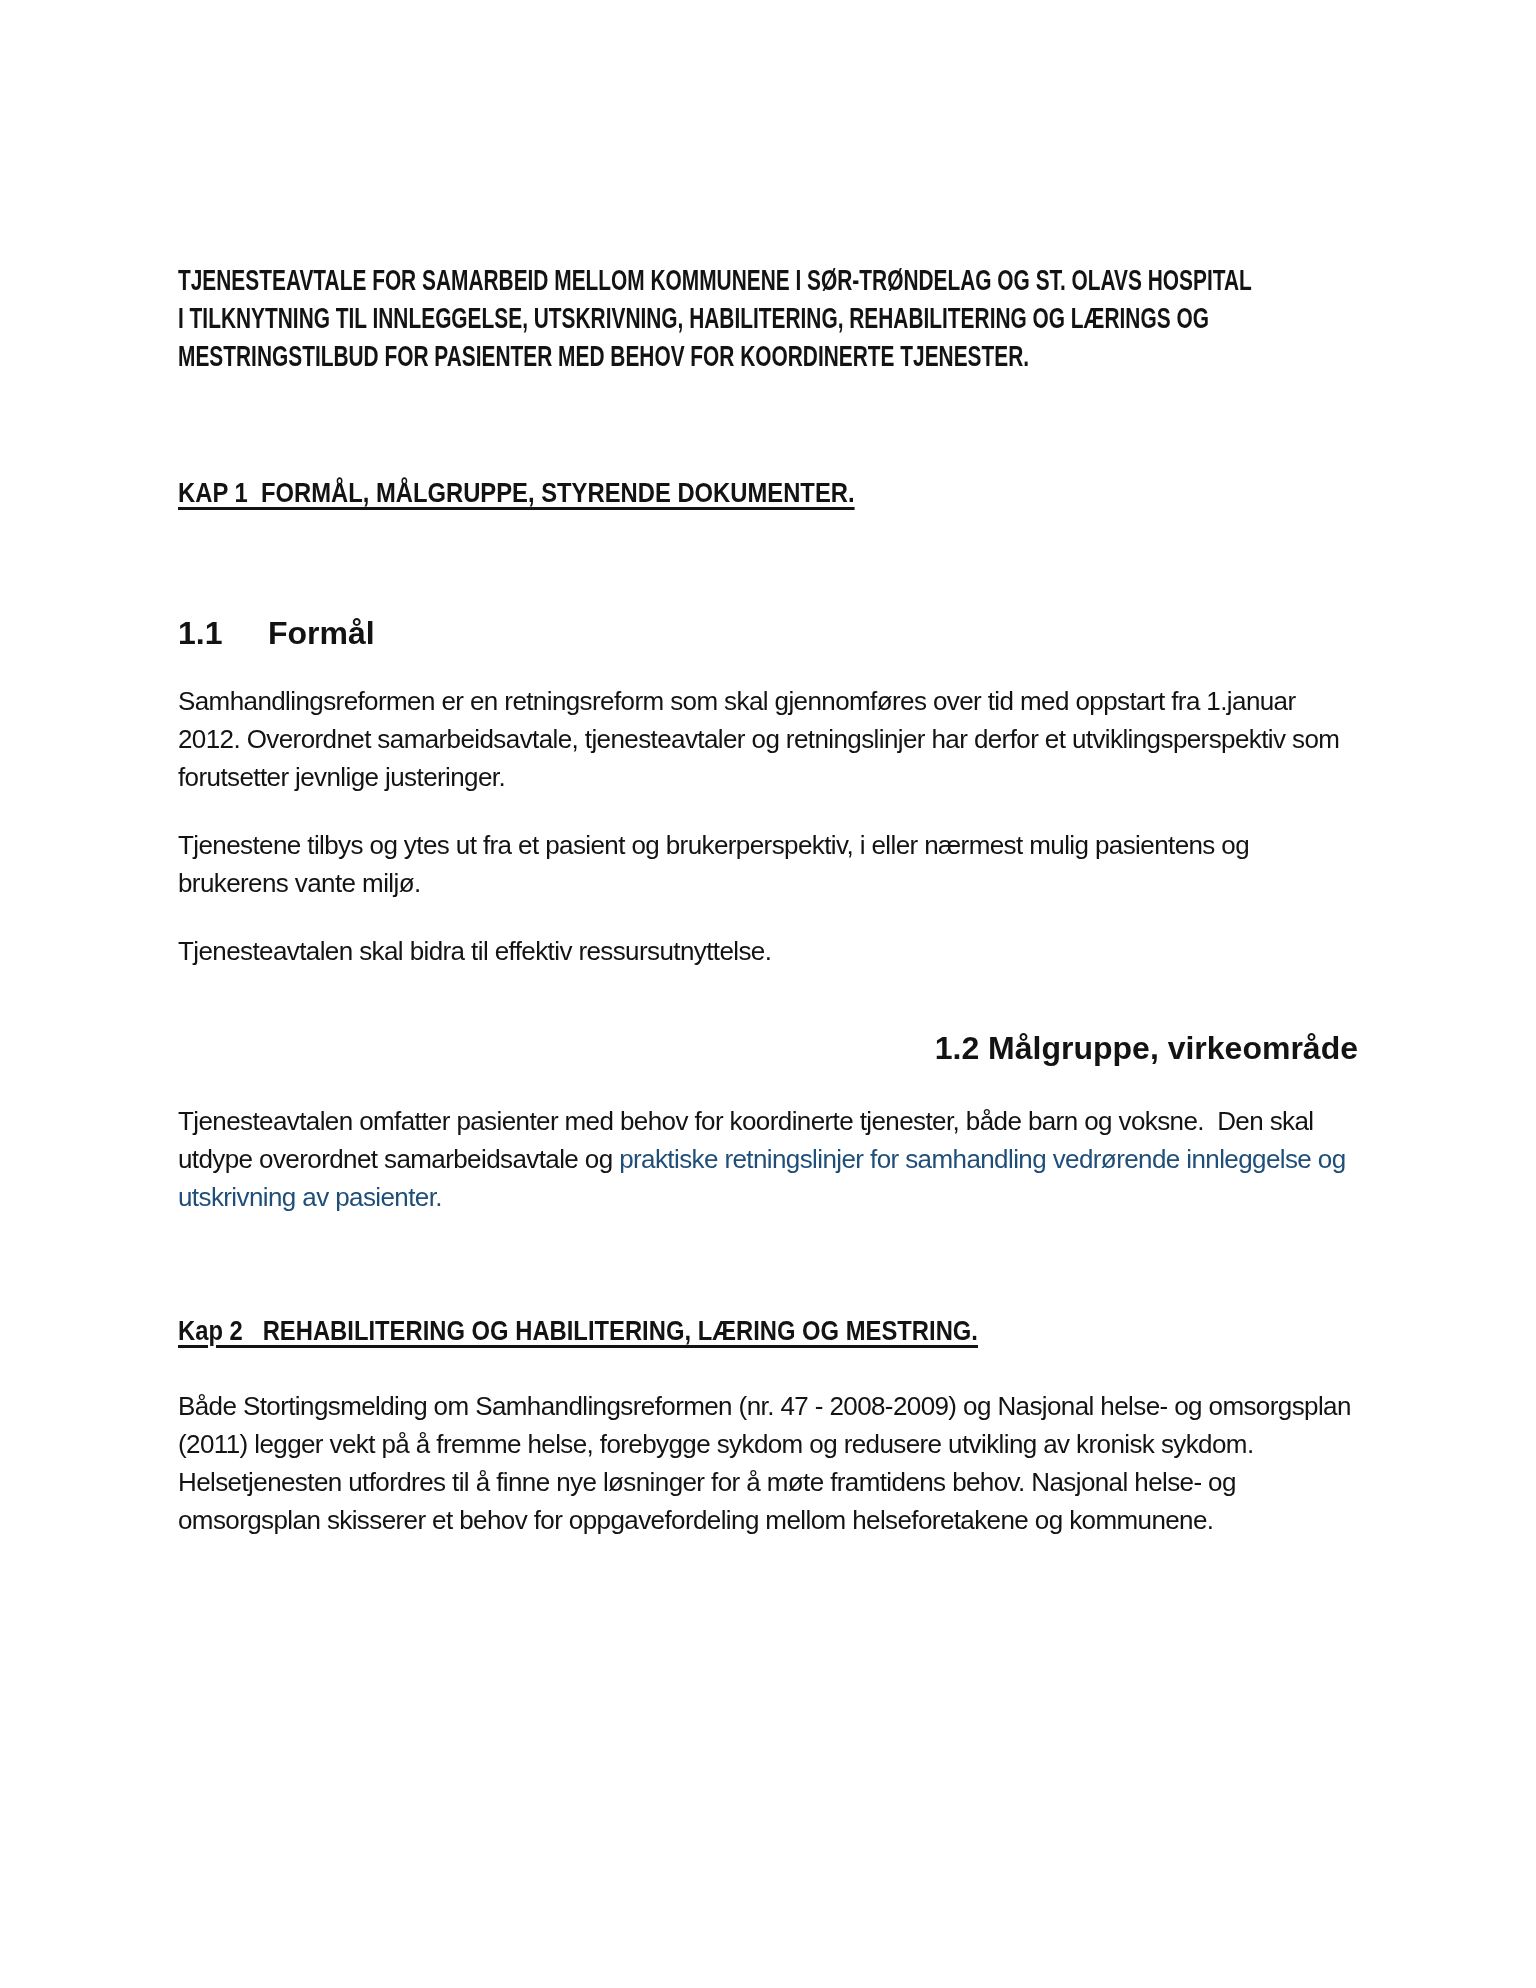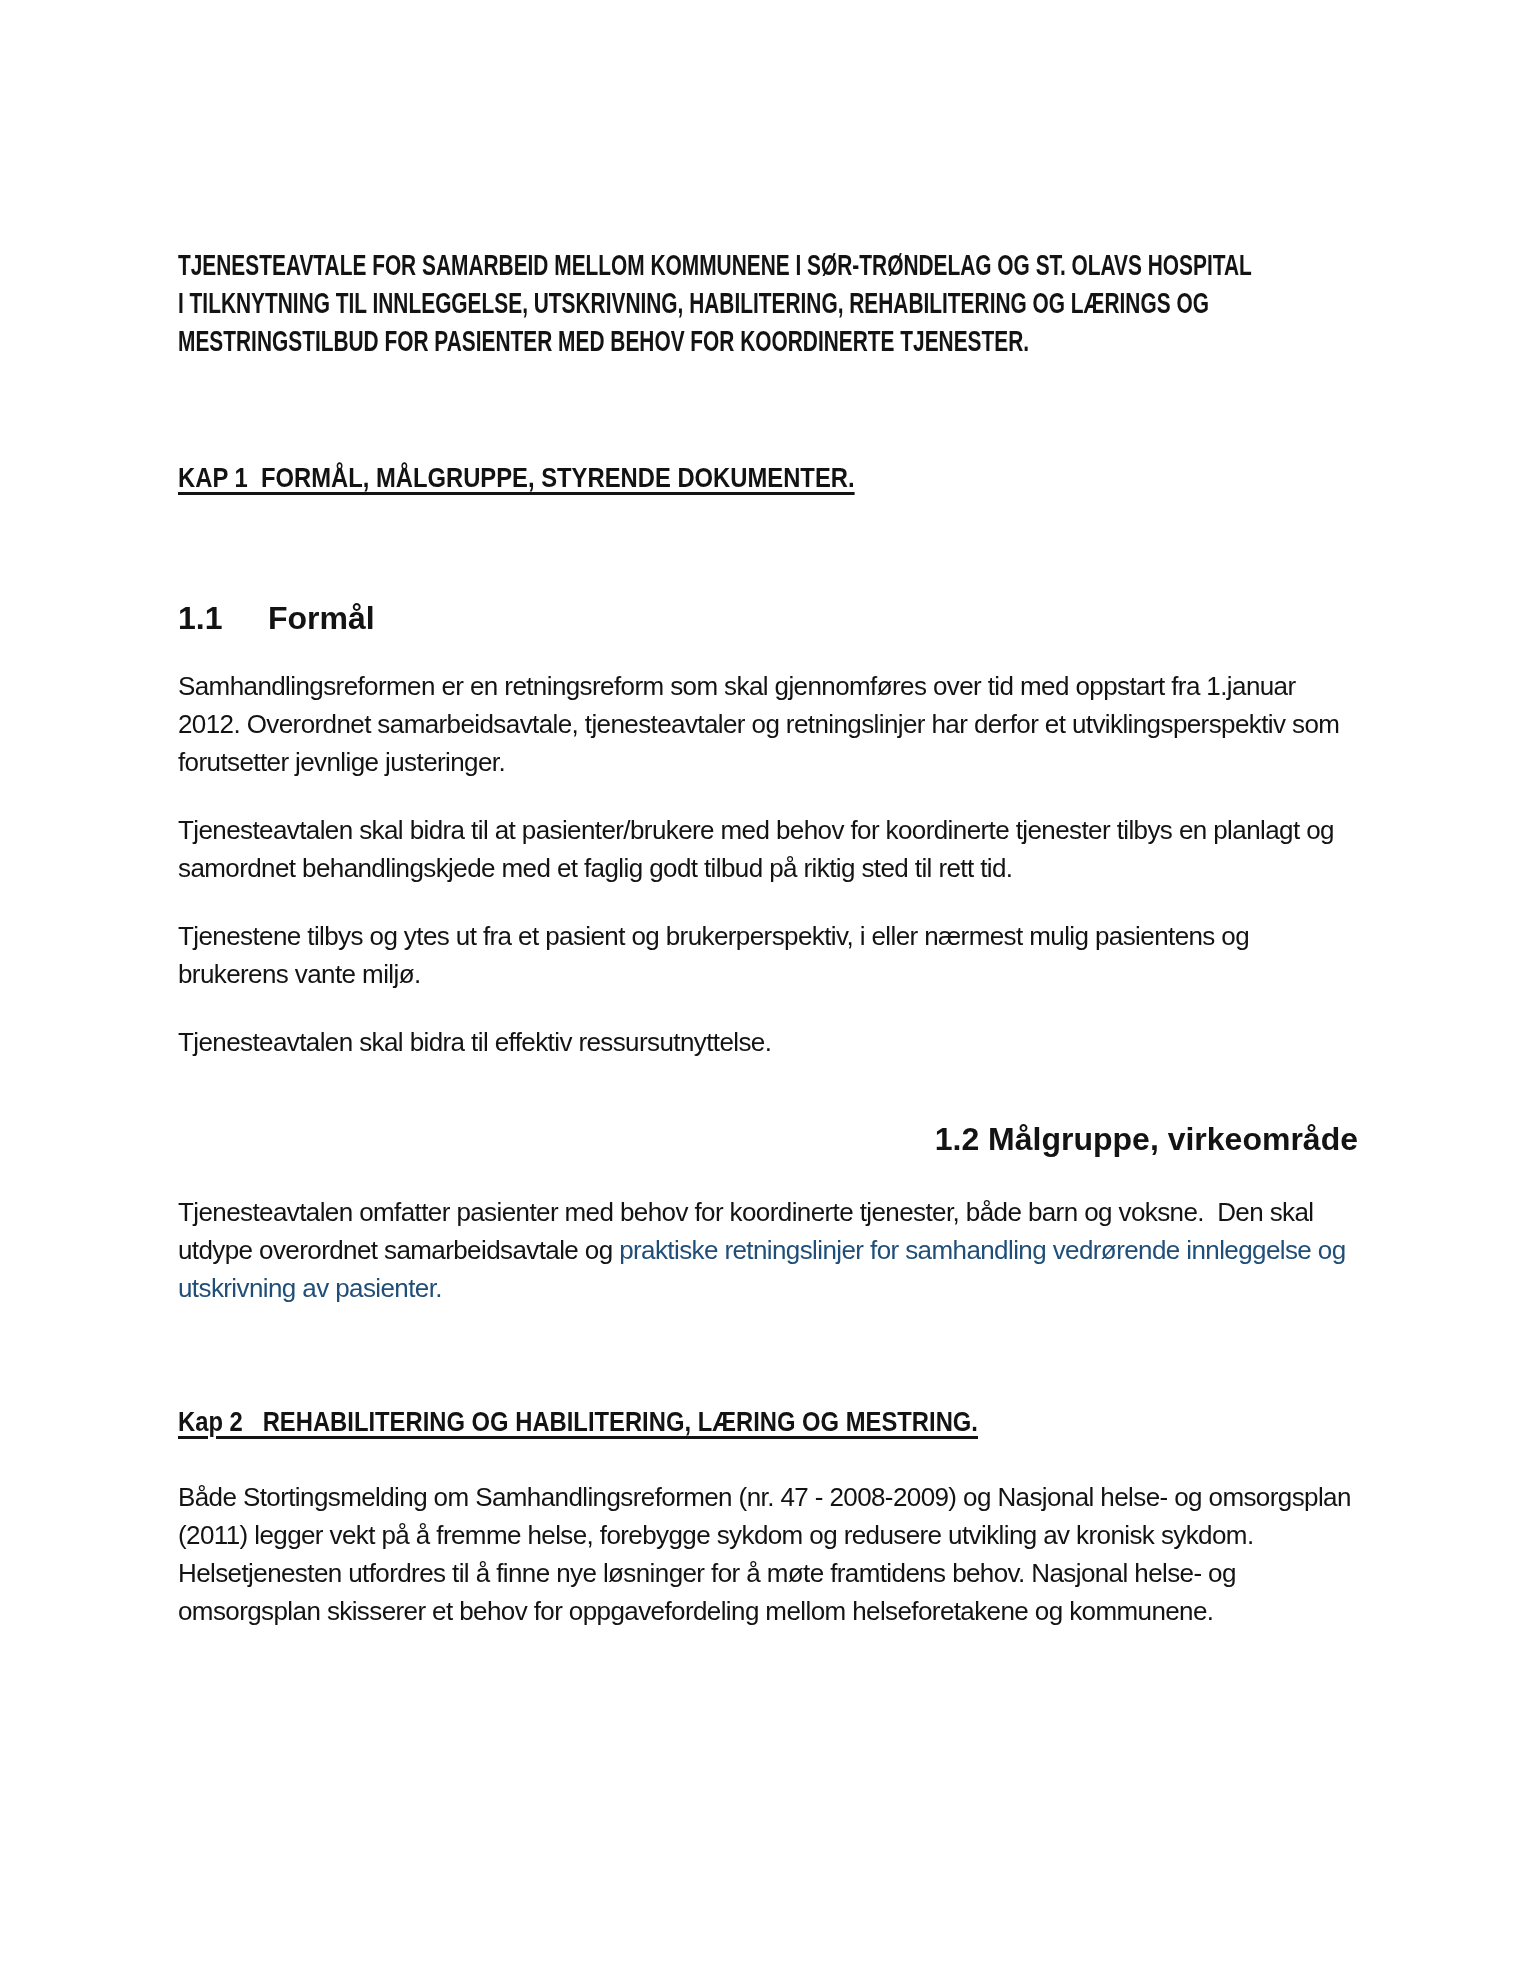--- a/index.html
+++ b/index.html
@@ -8,21 +8,21 @@
     width: 1536px;
     height: 1988px;
     background: #ffffff;
     overflow: hidden;
     font-family: "Liberation Sans", sans-serif;
     color: #131313;
   }
   .content {
     position: absolute;
     left: 178px;
-    top: 1px;
+    top: 16px;
     width: 1180px;
   }
   
   .doc-title {
     margin-top: 245px;
     font-weight: 700;
     font-size: 29px;
     line-height: 38px;
   }
   .title-line {
@@ -81,21 +81,20 @@
       <div class="title-line">MESTRINGSTILBUD FOR PASIENTER MED BEHOV FOR KOORDINERTE TJENESTER.</div>
     </div>
 
     <div class="chapter-heading heading-kap1">KAP 1  FORMÅL, MÅLGRUPPE, STYRENDE DOKUMENTER.</div>
 
     <div class="sub-heading heading-1-1">
       <span class="h-num">1.1</span><span>Formål</span>
     </div>
 
     <div class="para para-first">Samhandlingsreformen er en retningsreform som skal gjennomføres over tid med oppstart fra 1.januar 2012. Overordnet samarbeidsavtale, tjenesteavtaler og retningslinjer har derfor et utviklingsperspektiv som forutsetter jevnlige justeringer.</div>
-    <div class="para">Tjenesteavtalen skal bidra til at pasienter/brukere med behov for koordinerte tjenester tilbys en planlagt og samordnet behandlingskjede med et faglig godt tilbud på riktig sted til rett tid.</div>
     <div class="para">Tjenestene tilbys og ytes ut fra et pasient og brukerperspektiv, i eller nærmest mulig pasientens og brukerens vante miljø.</div>
     <div class="para">Tjenesteavtalen skal bidra til effektiv ressursutnyttelse.</div>
 
     <div class="sub-heading heading-1-2">1.2 Målgruppe, virkeområde</div>
 
     <div class="para para-1-2"><span>Tjenesteavtalen omfatter pasienter med behov for koordinerte tjenester, både barn og voksne.  Den skal utdype overordnet samarbeidsavtale og </span><span class="link-text">praktiske retningslinjer for samhandling vedrørende innleggelse og utskrivning av pasienter.</span></div>
 
     <div class="chapter-heading heading-kap2">Kap 2   REHABILITERING OG HABILITERING, LÆRING OG MESTRING.</div>
 
     <div class="para para-kap2">Både Stortingsmelding om Samhandlingsreformen (nr. 47 - 2008-2009) og Nasjonal helse- og omsorgsplan (2011) legger vekt på å fremme helse, forebygge sykdom og redusere utvikling av kronisk sykdom. Helsetjenesten utfordres til å finne nye løsninger for å møte framtidens behov. Nasjonal helse- og omsorgsplan skisserer et behov for oppgavefordeling mellom helseforetakene og kommunene.</div>

